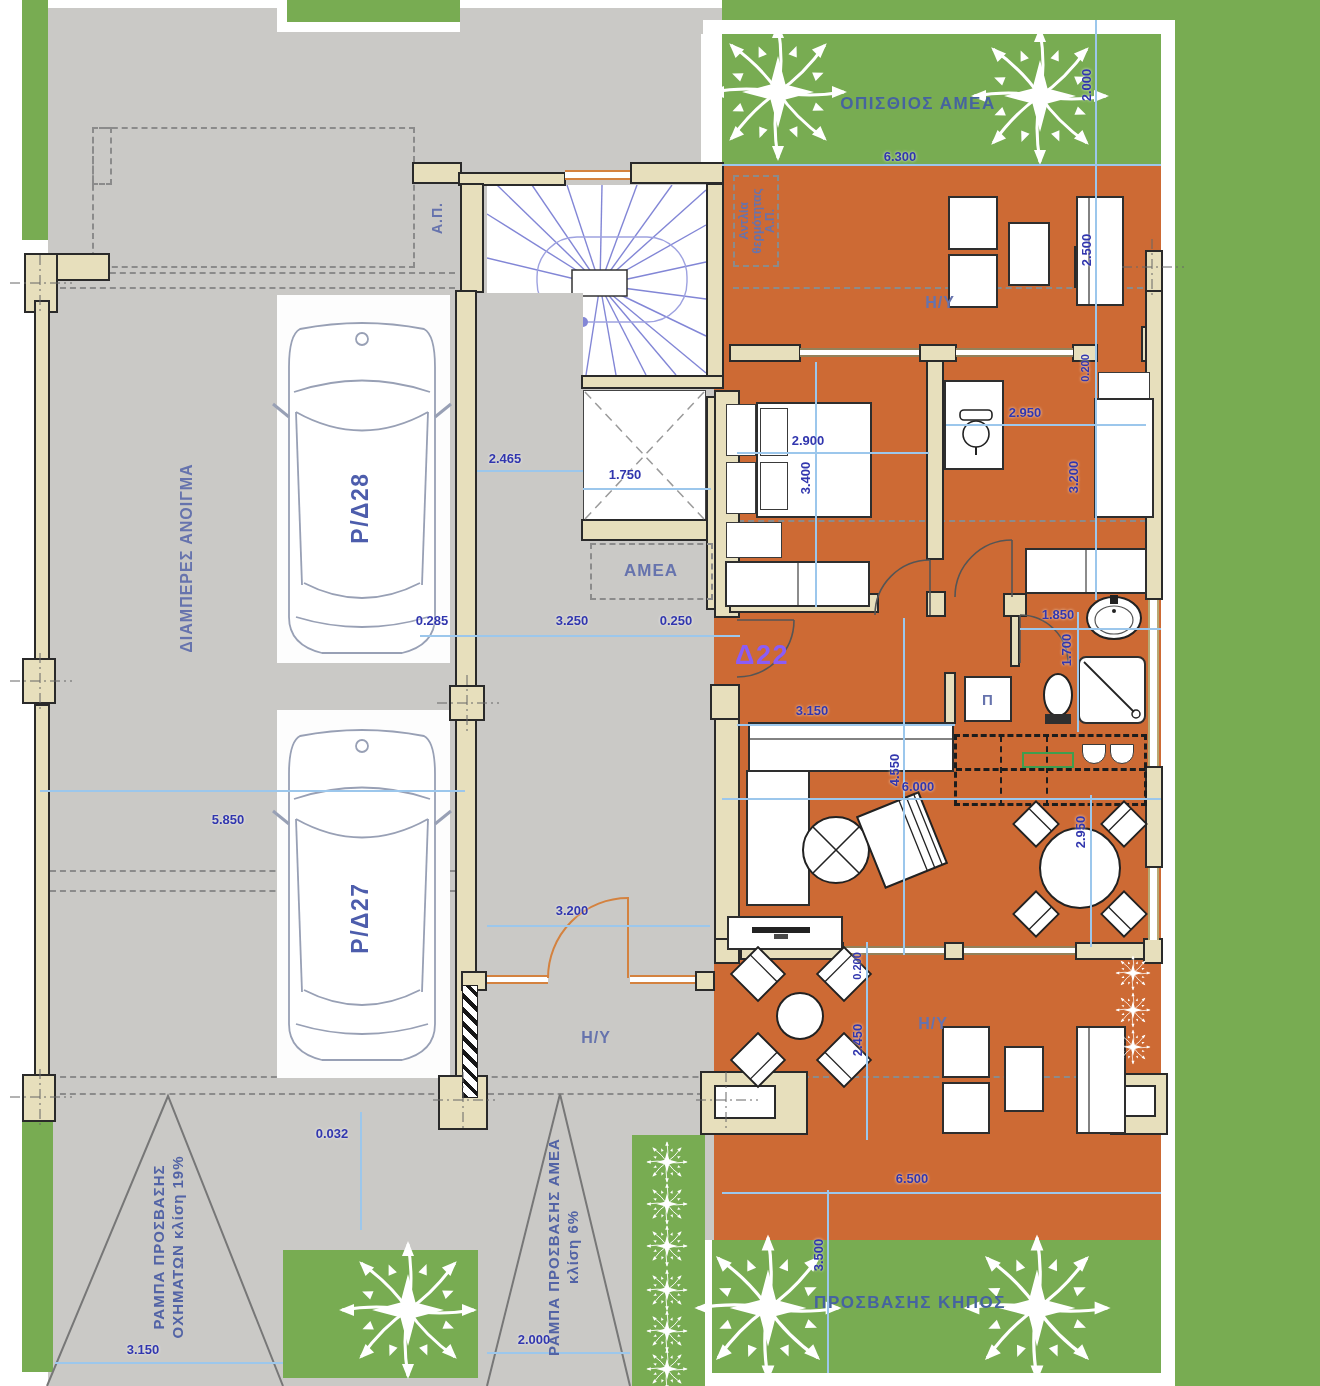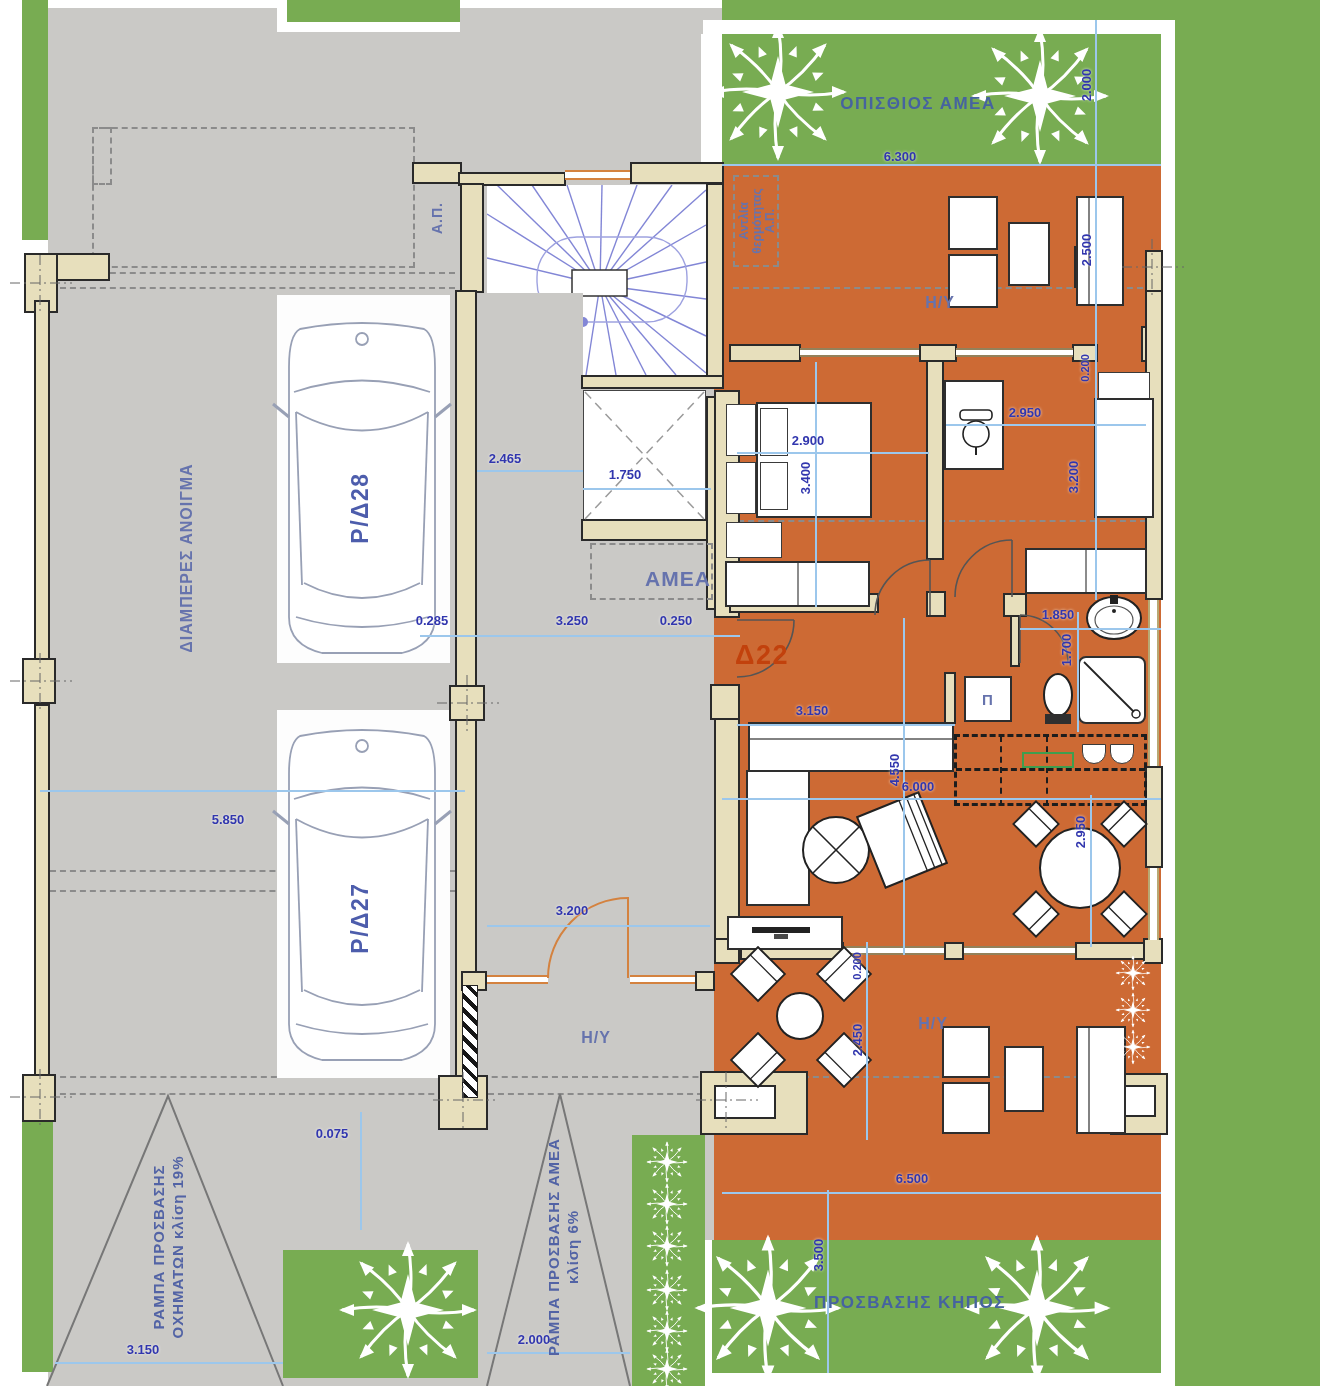--- a/index.html
+++ b/index.html
@@ -447,37 +447,37 @@
   <div class="dim" style="left:572px;top:620px;">3.250</div>
   <div class="dim" style="left:676px;top:620px;">0.250</div>
   <div class="dim" style="left:1058px;top:614px;">1.850</div>
   <div class="dim v" style="left:1066px;top:650px;">1.700</div>
   <div class="dim" style="left:812px;top:710px;">3.150</div>
   <div class="dim v" style="left:894px;top:770px;">4.550</div>
   <div class="dim" style="left:918px;top:786px;">6.000</div>
   <div class="dim v" style="left:1080px;top:832px;">2.950</div>
   <div class="dim" style="left:228px;top:777px;margin-top:42px;">5.850</div>
   <div class="dim" style="left:572px;top:910px;">3.200</div>
-  <div class="dim" style="left:332px;top:1133px;">0.075</div>
+  <div class="dim" style="left:332px;top:1133px;">0.032</div>
   <div class="dim v small" style="left:857px;top:966px;">0.200</div>
   <div class="dim v" style="left:857px;top:1040px;">2.450</div>
   <div class="dim" style="left:912px;top:1178px;">6.500</div>
   <div class="dim v" style="left:818px;top:1255px;">3.500</div>
   <div class="dim" style="left:143px;top:1349px;">3.150</div>
   <div class="dim" style="left:534px;top:1339px;">2.000</div>
 
   <div class="lbl" style="left:918px;top:104px;font-size:17px;">ΟΠΙΣΘΙΟΣ ΑΜΕΑ</div>
   <div class="lbl" style="left:910px;top:1303px;font-size:17px;">ΠΡΟΣΒΑΣΗΣ ΚΗΠΟΣ</div>
   <div class="lbl v muted" style="left:187px;top:558px;font-size:16px;">ΔΙΑΜΠΕΡΕΣ ΑΝΟΙΓΜΑ</div>
   <div class="lbl v muted" style="left:437px;top:218px;font-size:14px;">Α.Π.</div>
-  <div class="lbl muted" style="left:678px;top:571px;font-size:21px;margin-top:8px;">AMEA</div>
+  <div class="lbl muted" style="left:651px;top:571px;font-size:17px;">AMEA</div>
   <div class="lbl muted" style="left:940px;top:303px;font-size:16px;">Η/Υ</div>
   <div class="lbl muted" style="left:596px;top:1038px;font-size:16px;">Η/Υ</div>
   <div class="lbl muted" style="left:933px;top:1024px;font-size:16px;">Η/Υ</div>
-  <div class="lbl" style="left:762px;top:655px;font-size:27px;color:#c2410c;">Δ22</div>
+  <div class="lbl" style="left:762px;top:655px;font-size:27px;color:#8b5cf6;">Δ22</div>
   <div class="lbl muted" style="left:988px;top:699px;font-size:15px;">Π</div>
   <div class="lbl v" style="left:360px;top:508px;font-size:23px;color:#4d5dac;">P/Δ28</div>
   <div class="lbl v" style="left:360px;top:918px;font-size:23px;color:#4d5dac;">P/Δ27</div>
 
   <div class="abs nofx" style="left:757px;top:221px;transform:translate(-50%,-50%) rotate(-90deg);color:#6673ad;font-weight:bold;font-size:12px;text-align:center;line-height:13px;white-space:nowrap;">
     <div>Αντλία</div>
     <div>θερμότητας</div>
     <div>Α.Π.</div>
   </div>
 

